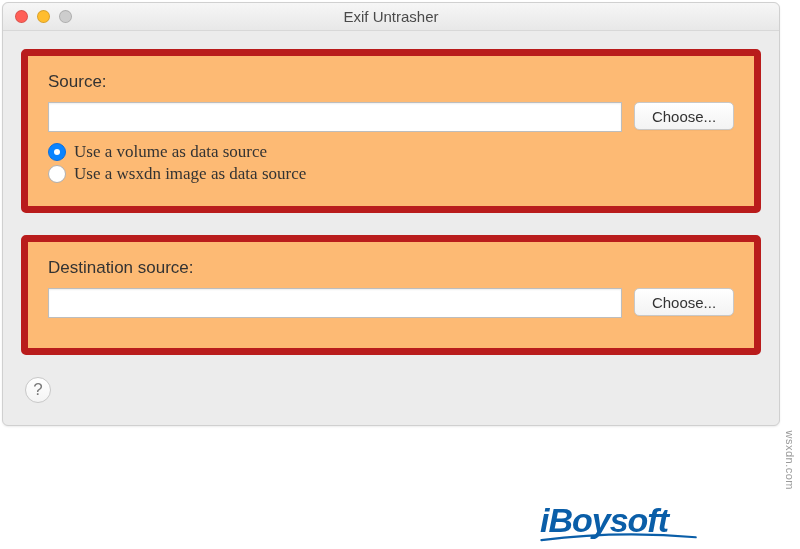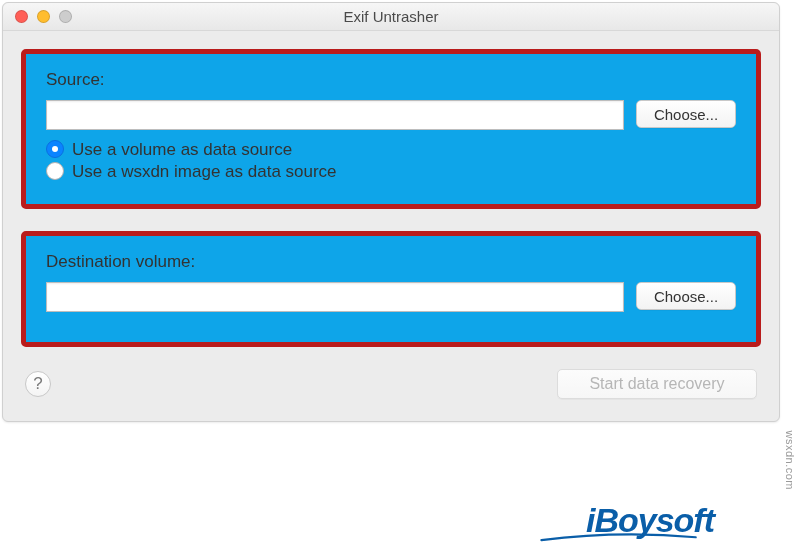--- a/index.html
+++ b/index.html
@@ -45,22 +45,22 @@
     left: 0; right: 0;
     text-align: center;
     font-size: 15px;
     color: #4a4a4a;
     pointer-events: none;
   }
   .content {
     padding: 18px;
   }
   .panel {
-    background: #0ea5e9;
-    border: 5px solid #b91c1c;
+    background: #fdba74;
+    border: 7px solid #b91c1c;
     border-radius: 5px;
     padding: 16px 20px 20px 20px;
     margin-bottom: 22px;
   }
   .panel-label {
     font-size: 17px;
     color: #333;
     margin-bottom: 10px;
   }
   .row {
@@ -92,25 +92,26 @@
     cursor: default;
   }
   .mac-btn.disabled {
     color: #b6b6b6;
     background: linear-gradient(#fcfcfc, #f6f6f6);
     border-color: #dcdcdc;
   }
   .radio-group { margin-top: 4px; }
   .radio-row {
     display: flex;
-    align-items: flex-start;
+    align-items: center;
     gap: 8px;
     font-size: 17px;
     color: #333;
     margin: 2px 0;
+    font-family: Liberation Serif, serif;
   }
   .radio {
     width: 18px; height: 18px;
     border-radius: 50%;
     border: 1px solid #b0b0b0;
     background: #fff;
     display: inline-flex;
     align-items: center;
     justify-content: center;
   }
@@ -142,21 +143,21 @@
   .big-btn {
     min-width: 200px;
     height: 30px;
     font-size: 16px;
   }
   .watermark-host {
     position: absolute;
     right: 40px;
     bottom: 6px;
     width: 220px;
-    text-align: center;
+    text-align: left;
   }
   .wm-text {
     font-family: Arial, sans-serif;
     font-weight: 700;
     font-style: italic;
     font-size: 34px;
     color: #0a5ea8;
     letter-spacing: -1px;
     line-height: 1;
   }
@@ -204,32 +205,31 @@
           <span>Use a volume as data source</span>
         </div>
         <div class="radio-row">
           <span class="radio"></span>
           <span>Use a wsxdn image as data source</span>
         </div>
       </div>
     </div>
 
     <div class="panel">
-      <div class="panel-label">Destination volume:</div>
+      <div class="panel-label">Destination source:</div>
       <div class="row">
         <input class="text-input" type="text" value="" style="">
         <button class="mac-btn">Choose...</button>
       </div>
     </div>
 
     <div class="bottom">
       <div class="help">
         <span>?</span>
       </div>
-      <button class="mac-btn big-btn disabled">Start data recovery</button>
     </div>
 
   </div>
 </div>
 
 <div class="watermark-host">
   <div class="wm-text">iBoysoft</div>
   <svg class="wm-swoosh" viewBox="0 0 220 14">
     <path d="M2 10 Q 110 -4 218 6" stroke="#0a5ea8" stroke-width="3" fill="none" stroke-linecap="round"></path>
   </svg>

